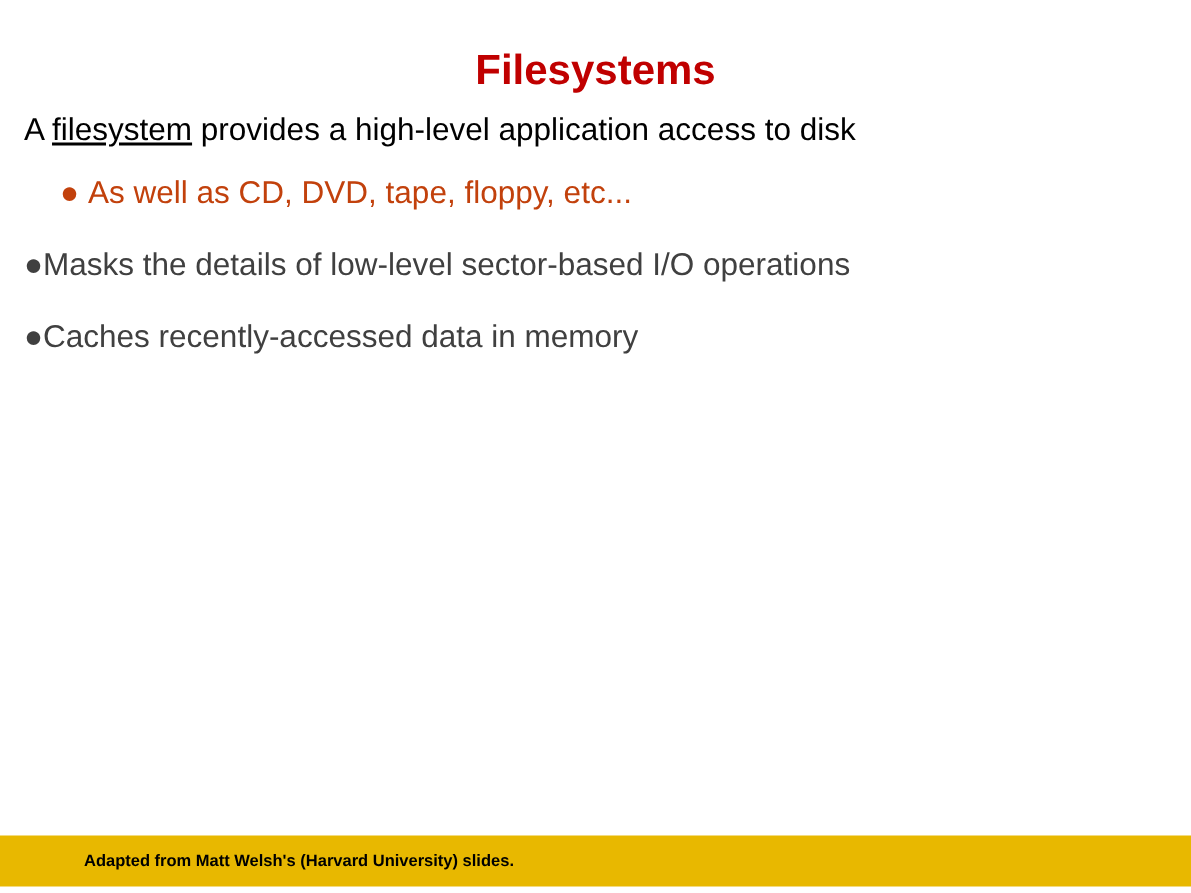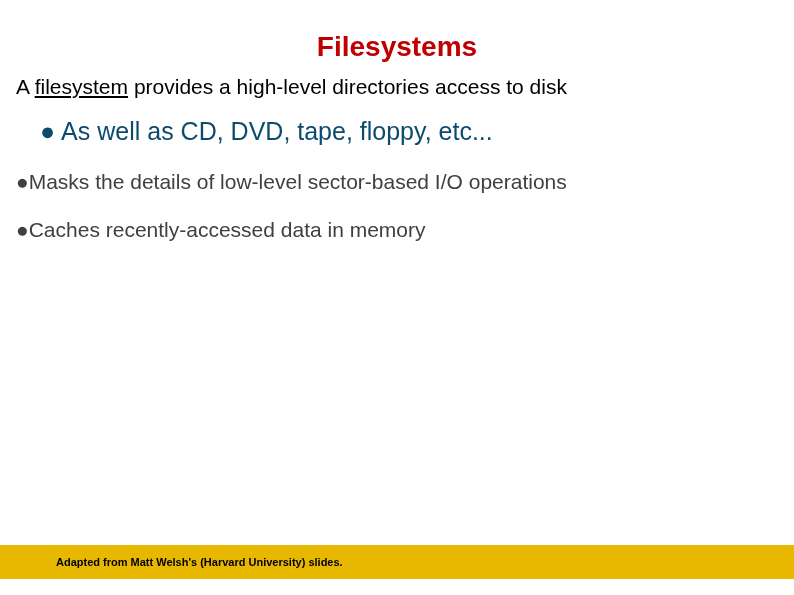--- a/index.html
+++ b/index.html
@@ -33,39 +33,39 @@
     }
     .intro {
       font-size: 21px;
       color: #000;
       margin-bottom: 18px;
     }
     .underline {
       text-decoration: underline;
     }
     .sub-bullet {
-      font-size: 25px;
-      color: #0c4a6e;
+      font-size: 21px;
+      color: #c2410c;
       padding-left: 24px;
       margin-bottom: 24px;
     }
     .sub-bullet .bullet-char {
       margin-right: 6px;
     }
     .main-bullet {
       font-size: 21px;
       color: #404040;
       margin-bottom: 24px;
     }
     .main-bullet .bullet-char {
       margin-right: 0px;
     }
     .footer-bar {
       position: absolute;
-      bottom: 16px;
+      bottom: 4px;
       left: 0;
       width: 100%;
       height: 34px;
       background: #e8b800;
       display: flex;
       align-items: center;
     }
     .footer-text {
       font-size: 11px;
       font-weight: bold;
@@ -73,21 +73,21 @@
       padding-left: 56px;
     }
   </style>
 </head>
 <body>
 
 <div class="slide">
   <div class="title">Filesystems</div>
   <div class="content">
     <div class="intro">
-      <span>A </span><span class="underline">filesystem</span><span> provides a high-level directories access to disk</span>
+      <span>A </span><span class="underline">filesystem</span><span> provides a high-level application access to disk</span>
     </div>
     <div class="sub-bullet">
       <span class="bullet-char">●</span><span>As well as CD, DVD, tape, floppy, etc...</span>
     </div>
     <div class="main-bullet">
       <span class="bullet-char">●</span><span>Masks the details of low-level sector-based I/O operations</span>
     </div>
     <div class="main-bullet">
       <span class="bullet-char">●</span><span>Caches recently-accessed data in memory</span>
     </div>

